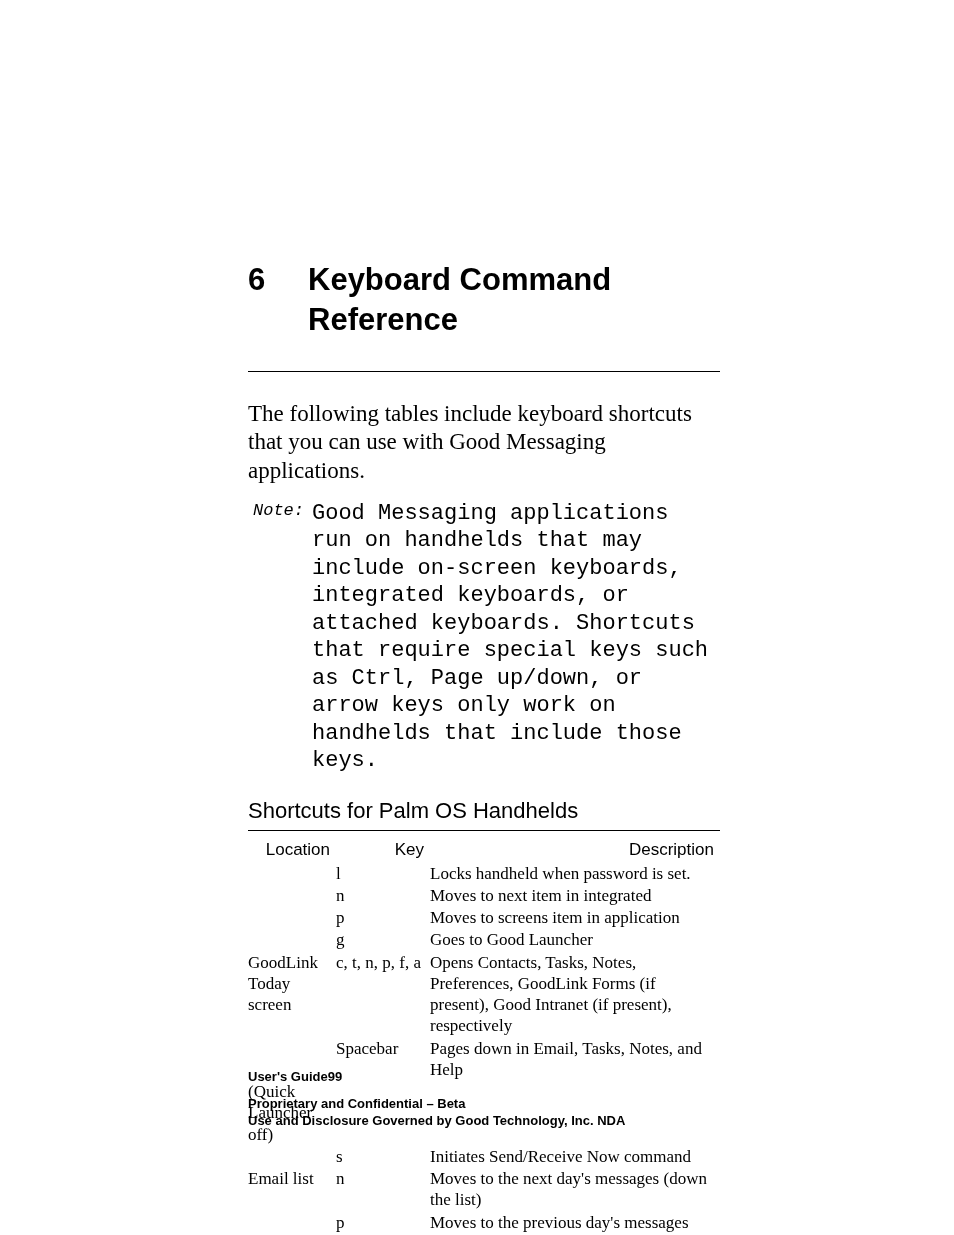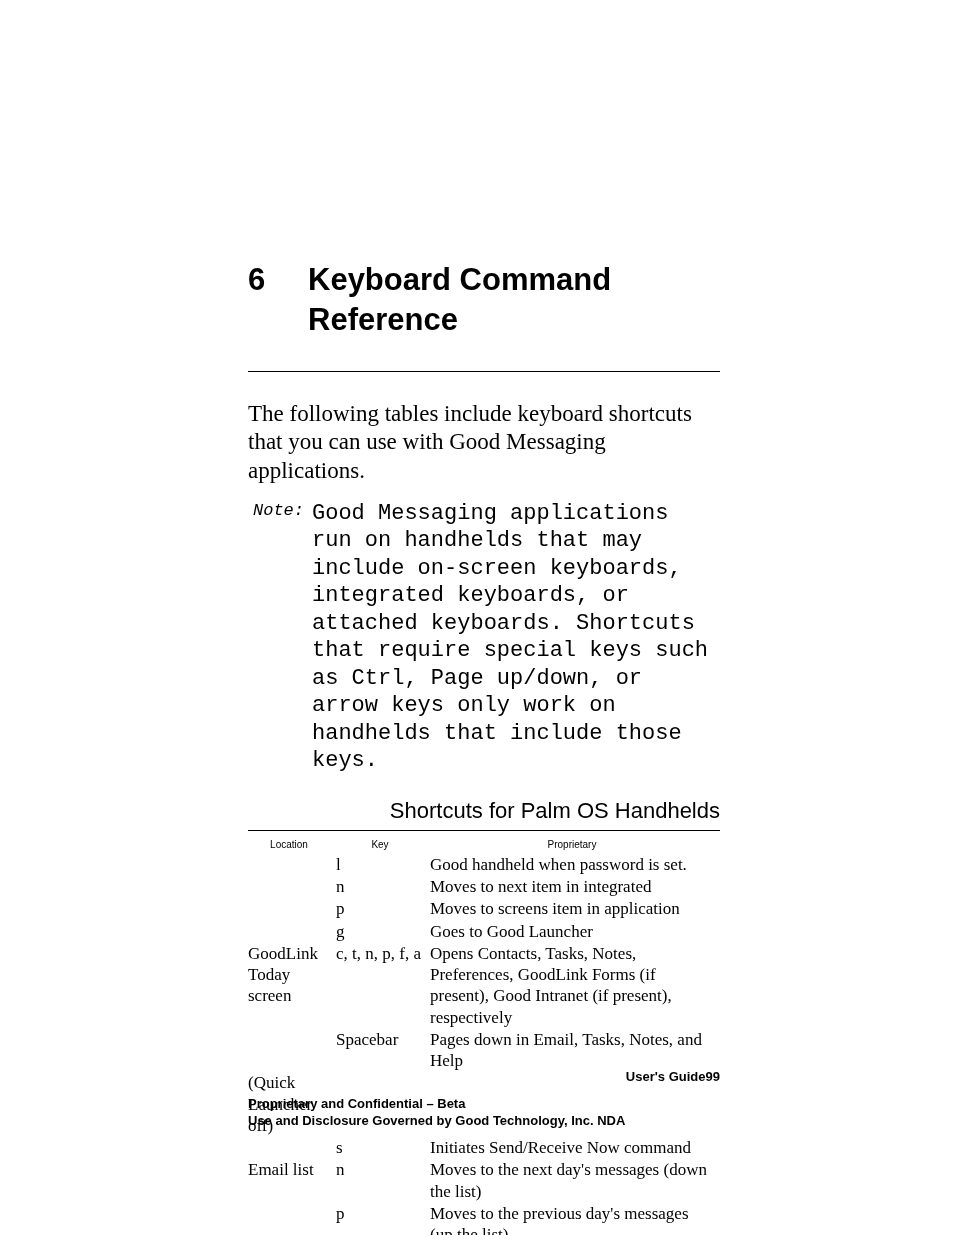--- a/index.html
+++ b/index.html
@@ -66,37 +66,36 @@
   .note-body {
     flex: 1;
     font-size: 22px;
     line-height: 1.25;
   }
   h2.section {
     font-family: Arial, Helvetica, sans-serif;
     font-weight: 400;
     font-size: 22px;
     margin: 0 0 6px 0;
-    text-align: right;
   }
   .thin-rule {
     border: none;
     border-top: 1px solid #000;
     margin: 0 0 6px 0;
   }
   table.shortcuts {
     width: 100%;
     border-collapse: collapse;
     font-size: 17px;
   }
   table.shortcuts th {
-    text-align: center;
+    text-align: right;
     font-family: Arial, Helvetica, sans-serif;
     font-weight: 400;
-    font-size: 10px;
+    font-size: 17px;
     padding: 2px 6px 2px 0;
     vertical-align: top;
     margin-top: 18px;
   }
   table.shortcuts td {
     padding: 0 6px 1px 0;
     vertical-align: top;
     line-height: 1.25;
   }
   table.shortcuts col.loc  { width: 88px; }
@@ -107,22 +106,21 @@
     position: absolute;
     left: 248px;
     width: 472px;
     bottom: 150px;
     font-family: Arial, Helvetica, sans-serif;
     font-weight: 700;
     font-size: 13px;
   }
   .footer-row {
     display: flex;
-    justify-content: flex-end;
-    margin-left: 23px;
+    justify-content: flex-start;
   }
   .legal {
     position: absolute;
     left: 248px;
     width: 472px;
     bottom: 105px;
     font-family: Arial, Helvetica, sans-serif;
     font-weight: 700;
     font-size: 13px;
     line-height: 1.35;
@@ -154,28 +152,28 @@
     <table class="shortcuts">
       <colgroup>
         <col class="loc">
           <col class="key">
           <col class="desc">
       </colgroup>
       <thead>
         <tr>
           <th>Location</th>
           <th>Key</th>
-          <th>Proprietary</th>
+          <th>Description</th>
         </tr>
       </thead>
       <tbody>
         <tr>
           <td></td>
           <td>l</td>
-          <td>Good handheld when password is set.</td>
+          <td>Locks handheld when password is set.</td>
         </tr>
         <tr>
           <td></td>
           <td>n</td>
           <td>Moves to next item in integrated</td>
         </tr>
         <tr>
           <td></td>
           <td>p</td>
           <td>Moves to screens item in application</td>

